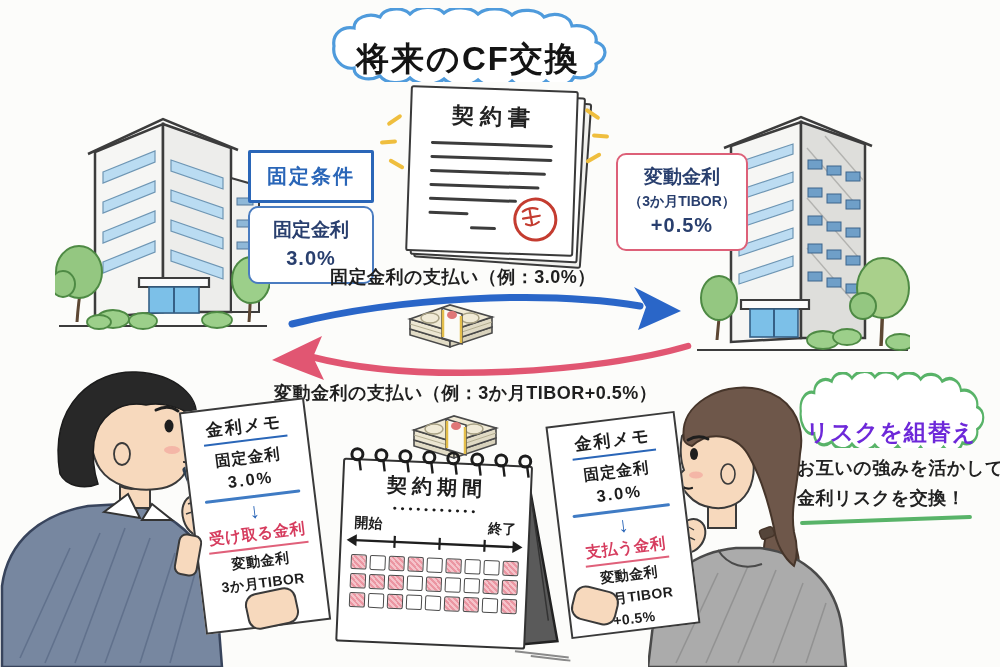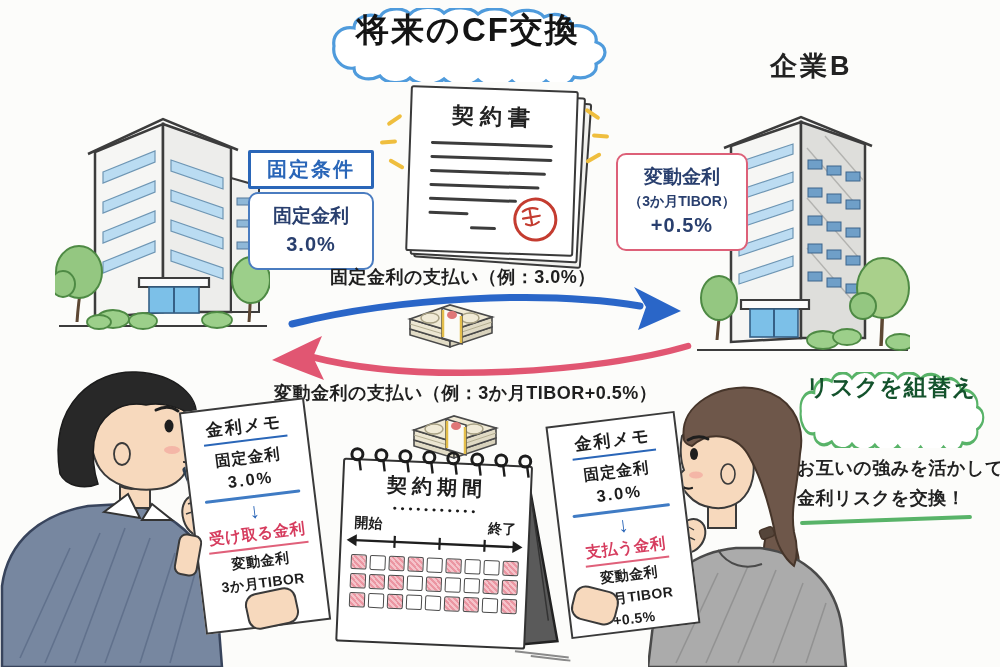--- a/index.html
+++ b/index.html
@@ -3,31 +3,31 @@
 <meta charset="utf-8">
 <style>
   html,body{margin:0;padding:0;background:#e8e8e8;}
   .stage{position:relative;width:1000px;height:667px;background:#fcfcfa;overflow:hidden;
          font-family:"Liberation Sans",sans-serif;color:#1d1d1d;margin:0 auto;}
   .abs{position:absolute;}
   .ctr{text-align:left;}
   .nowrap{white-space:nowrap;}
 
   
-  .cloud-wrap{display:flex;align-items:flex-start;justify-content:center;}
+  .cloud-wrap{display:flex;align-items:flex-end;justify-content:center;}
   .cloud-svg{position:absolute;inset:0;width:100%;height:100%;}
   .title-text{position:relative;font-size:33px;font-weight:bold;letter-spacing:2px;color:#141414;}
-  .risk-text{position:relative;font-size:23px;font-weight:bold;letter-spacing:1px;color:#14532d;}
+  .risk-text{position:relative;font-size:23px;font-weight:bold;letter-spacing:1px;color:#6d28d9;}
 
   .company-label{font-size:27px;font-weight:600;letter-spacing:3px;color:#222;}
 
   
   .cond-box{width:126px;}
   .cond-head{border:3px solid #2a66b8;background:#fff;color:#2a66b8;font-weight:bold;
-             font-size:20px;letter-spacing:2px;text-align:center;padding:3px 2px;border-radius:2px;}
+             font-size:20px;letter-spacing:2px;text-align:center;padding:10px 2px;border-radius:2px;}
   .cond-body{border:2.5px solid #4a7cc0;background:#fff;border-radius:10px;margin-top:3px;
              text-align:center;padding:8px 4px 9px;color:#293f6e;font-weight:600;line-height:1.45;}
   .cond-box.red .cond-head{border-color:#d63c5e;color:#d63c5e;}
   .cond-box.red .cond-body{border-color:#dd6078;}
   .cb-l1{font-size:19px;}
   .cb-l2{font-size:20px;letter-spacing:1px;}
   .cb-sm{font-size:14px;letter-spacing:0;}
 
   
   .contract{width:168px;height:166px;transform:rotate(2deg);}
@@ -174,21 +174,20 @@
       <ellipse cx="188" cy="200" rx="26" ry="30" fill="#a9d08b" stroke="#4e8a44" stroke-width="2"></ellipse>
       <ellipse cx="168" cy="218" rx="13" ry="13" fill="#94c781" stroke="#4e8a44" stroke-width="2"></ellipse>
     </g>
     <g fill="#9ccf8a" stroke="#4e8a44" stroke-width="1.8">
       <ellipse cx="128" cy="252" rx="16" ry="9"></ellipse>
         <ellipse cx="152" cy="249" rx="14" ry="8"></ellipse>
       <ellipse cx="205" cy="254" rx="14" ry="8"></ellipse>
     </g>
   </svg>
 
-  <div class="abs company-label" style="left:770px;top:48px;width:140px">企業B</div>
 
   <div class="abs cloud-wrap" style="left:318px;top:8px;width:300px;height:74px;color:#4f9bdc">
     <svg class="cloud-svg">
         <use href="#cloud"></use>
       </svg>
     <div class="title-text">将来のCF交換</div>
   </div>
 
   <div class="abs contract" style="left:408px;top:88px">
     <div class="pg b3"></div>

